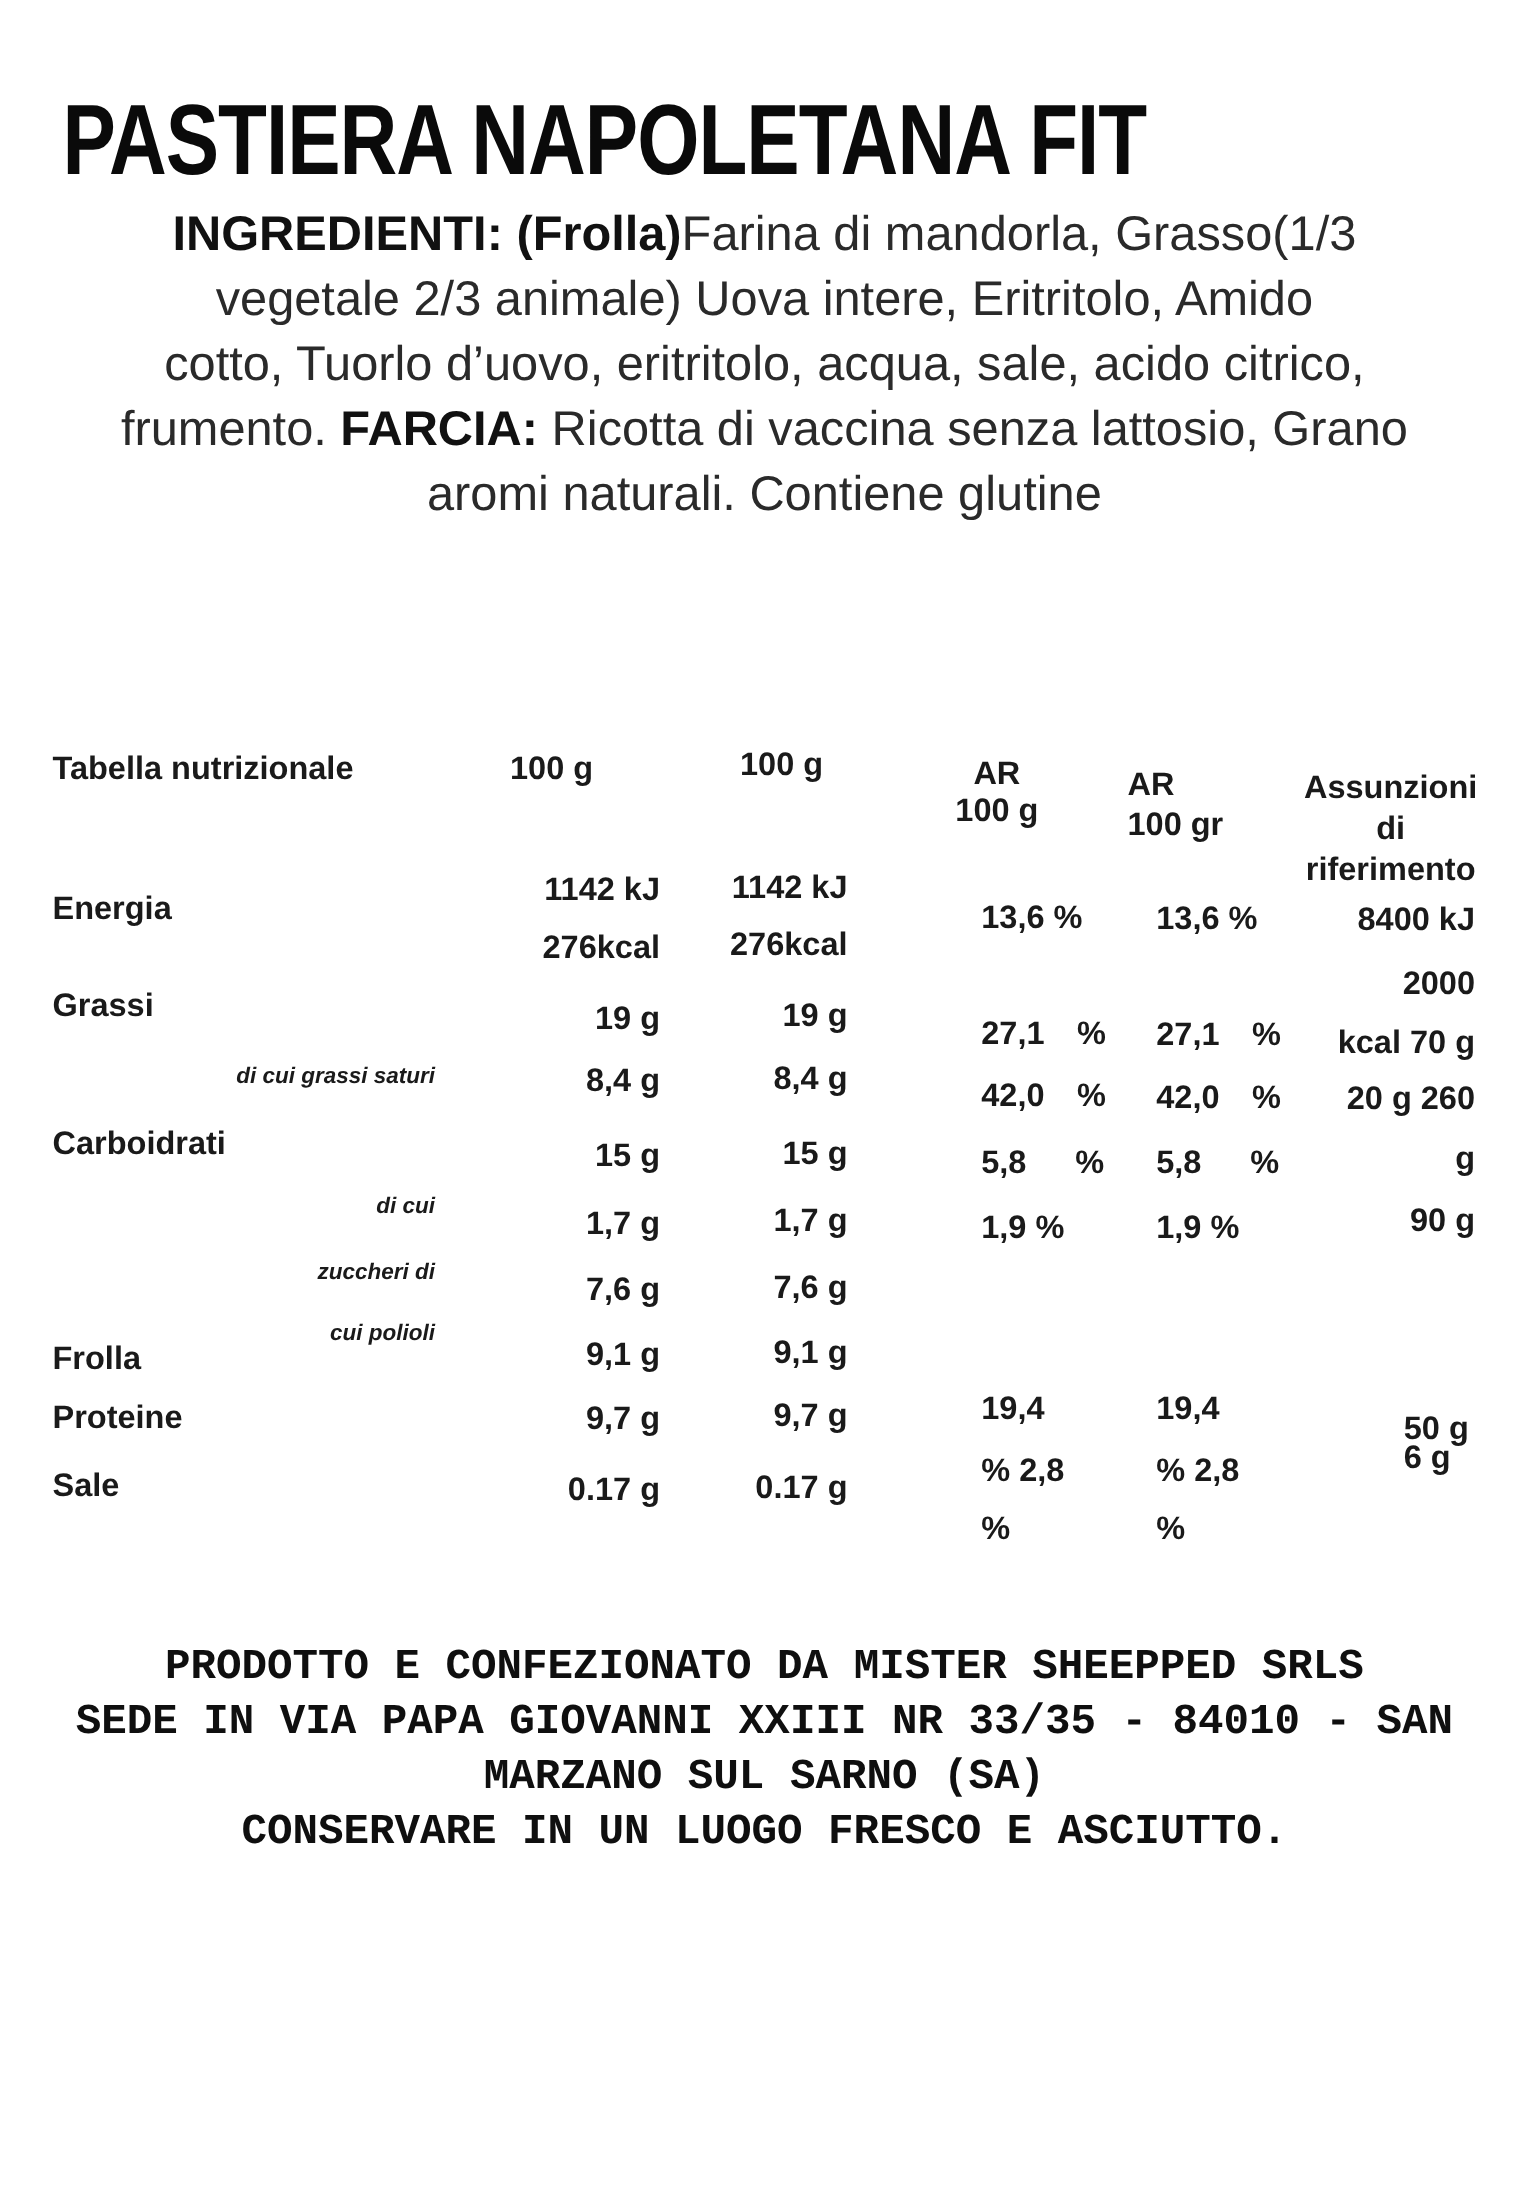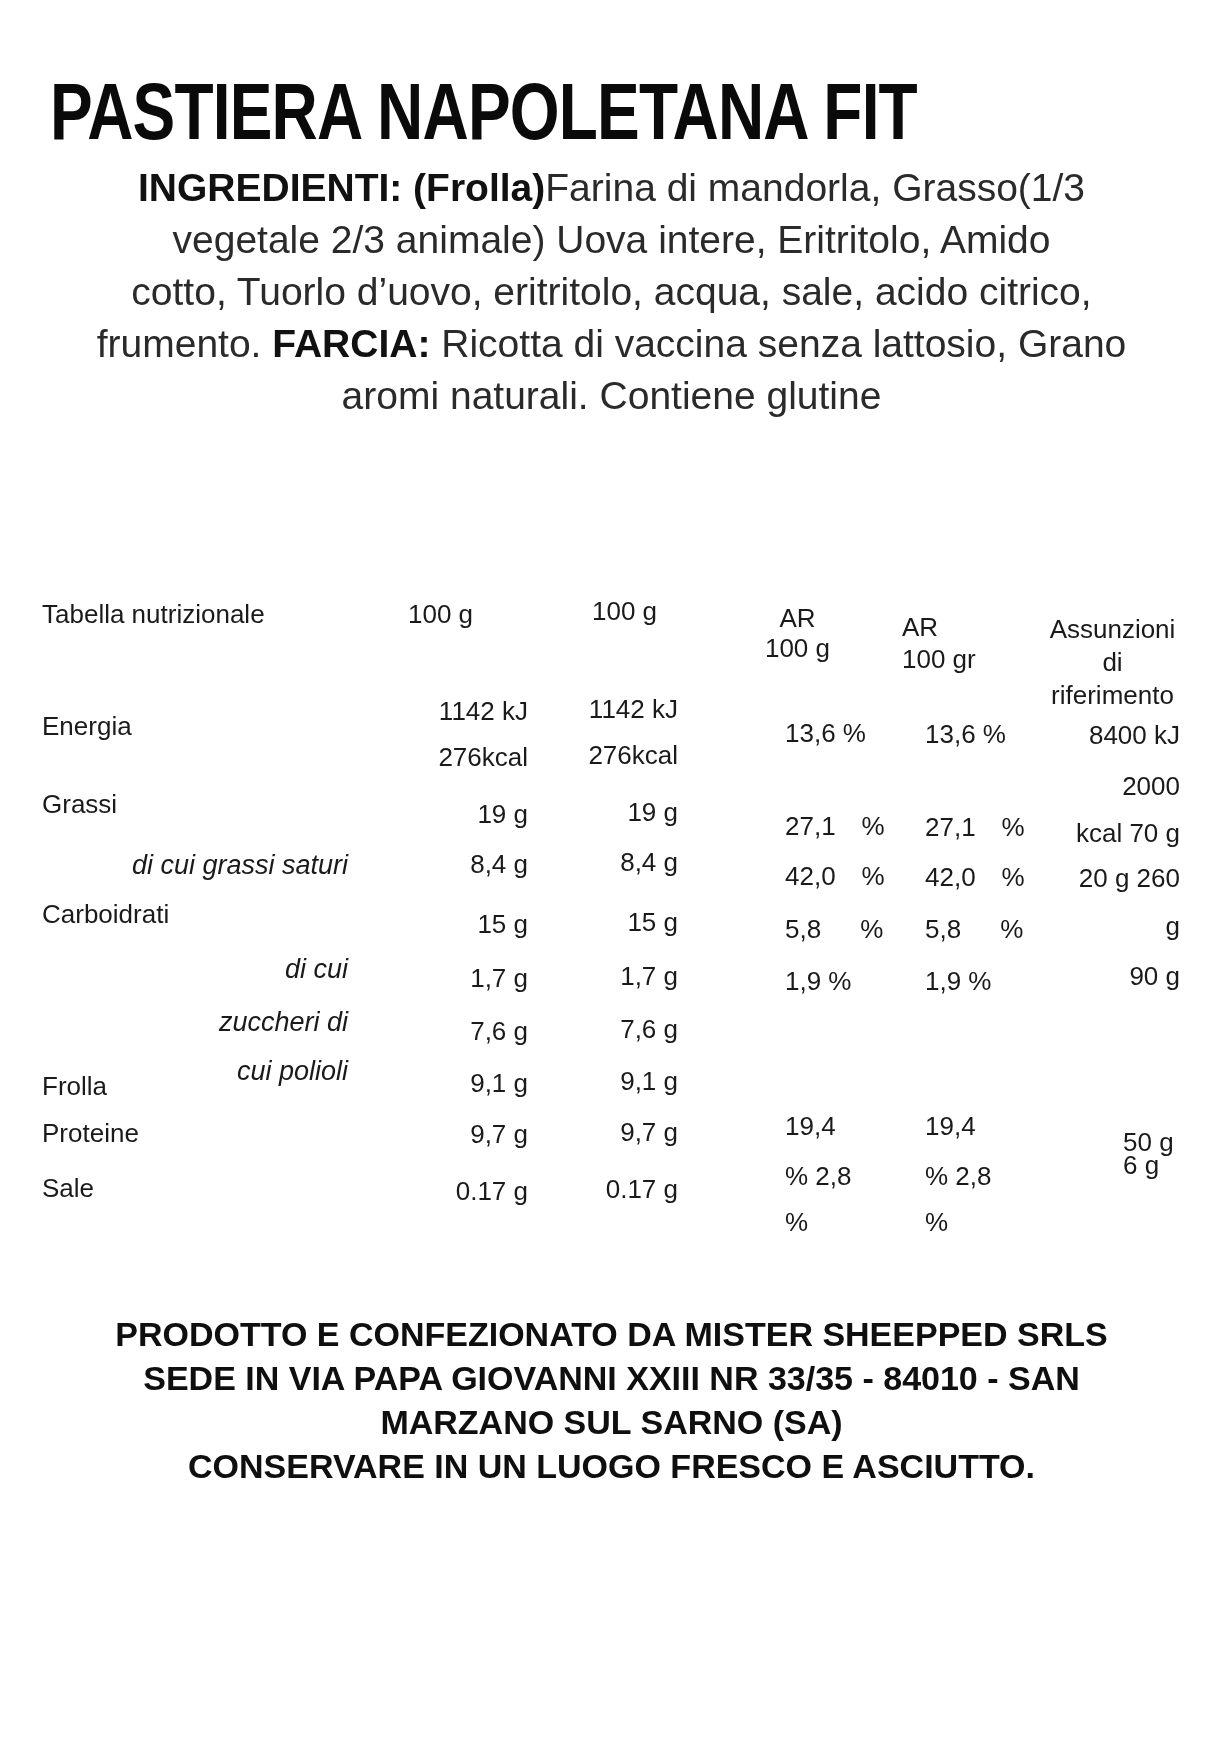--- a/index.html
+++ b/index.html
@@ -12,41 +12,41 @@
          transform:scaleX(0.80);transform-origin:left center;line-height:1;}
 
   
   .ingredients{position:absolute;left:0;top:162px;width:1223px;text-align:center;
                font-size:39px;line-height:52px;color:#2a2a2a;font-weight:400;}
   .ingredients .ln{white-space:nowrap;}
   .b{font-weight:700;color:#111;}
 
   
   .ntable{position:absolute;left:0;top:0;width:1223px;height:1760px;}
-  .cell{position:absolute;font-size:26px;font-weight:400;line-height:1.05;
+  .cell{position:absolute;font-size:26px;font-weight:700;line-height:1.05;
         color:#1a1a1a;white-space:pre-line;}
   .lbl{left:42px;}
-  .sub{left:100px;width:248px;text-align:right;font-style:italic;font-size:27px;}
+  .sub{left:100px;width:248px;text-align:right;font-style:italic;font-size:18px;}
   .c1{left:380px;width:148px;text-align:right;}
   .c2{left:530px;width:148px;text-align:right;}
   .c3{left:785px;width:120px;text-align:left;}
   .c4{left:925px;width:120px;text-align:left;}
   .c5{left:1020px;width:160px;text-align:right;}
   .c5l{left:1123px;text-align:left;margin-top:16px;}
   .hc1{left:408px;}
   .hc2{left:592px;}
   .hc3{left:735px;width:125px;text-align:center;}
   .hc4{left:902px;text-align:left;}
   .hc5{left:1040px;width:145px;text-align:center;}
   .lh30{line-height:30px;} .lh32{line-height:32px;} .lh33{line-height:33px;}
   .lh50{line-height:46px;} .lh51{line-height:51px;}
 
   
   .footer{position:absolute;left:0;top:1312px;width:1223px;text-align:center;
-          font-size:34px;line-height:44px;font-weight:700;color:#0f0f0f;white-space:pre-line;}
+          font-size:34px;line-height:44px;font-weight:700;color:#0f0f0f;white-space:pre-line;font-family:Liberation Mono, monospace;}
 </style>
 </head>
 <body>
 
 <div class="page">
 
   <h1 class="title">PASTIERA NAPOLETANA FIT</h1>
 
   <div class="ingredients">
     <div class="ln"><span class="b">INGREDIENTI: (Frolla)</span><span>Farina di mandorla, Grasso(1/3</span></div>

